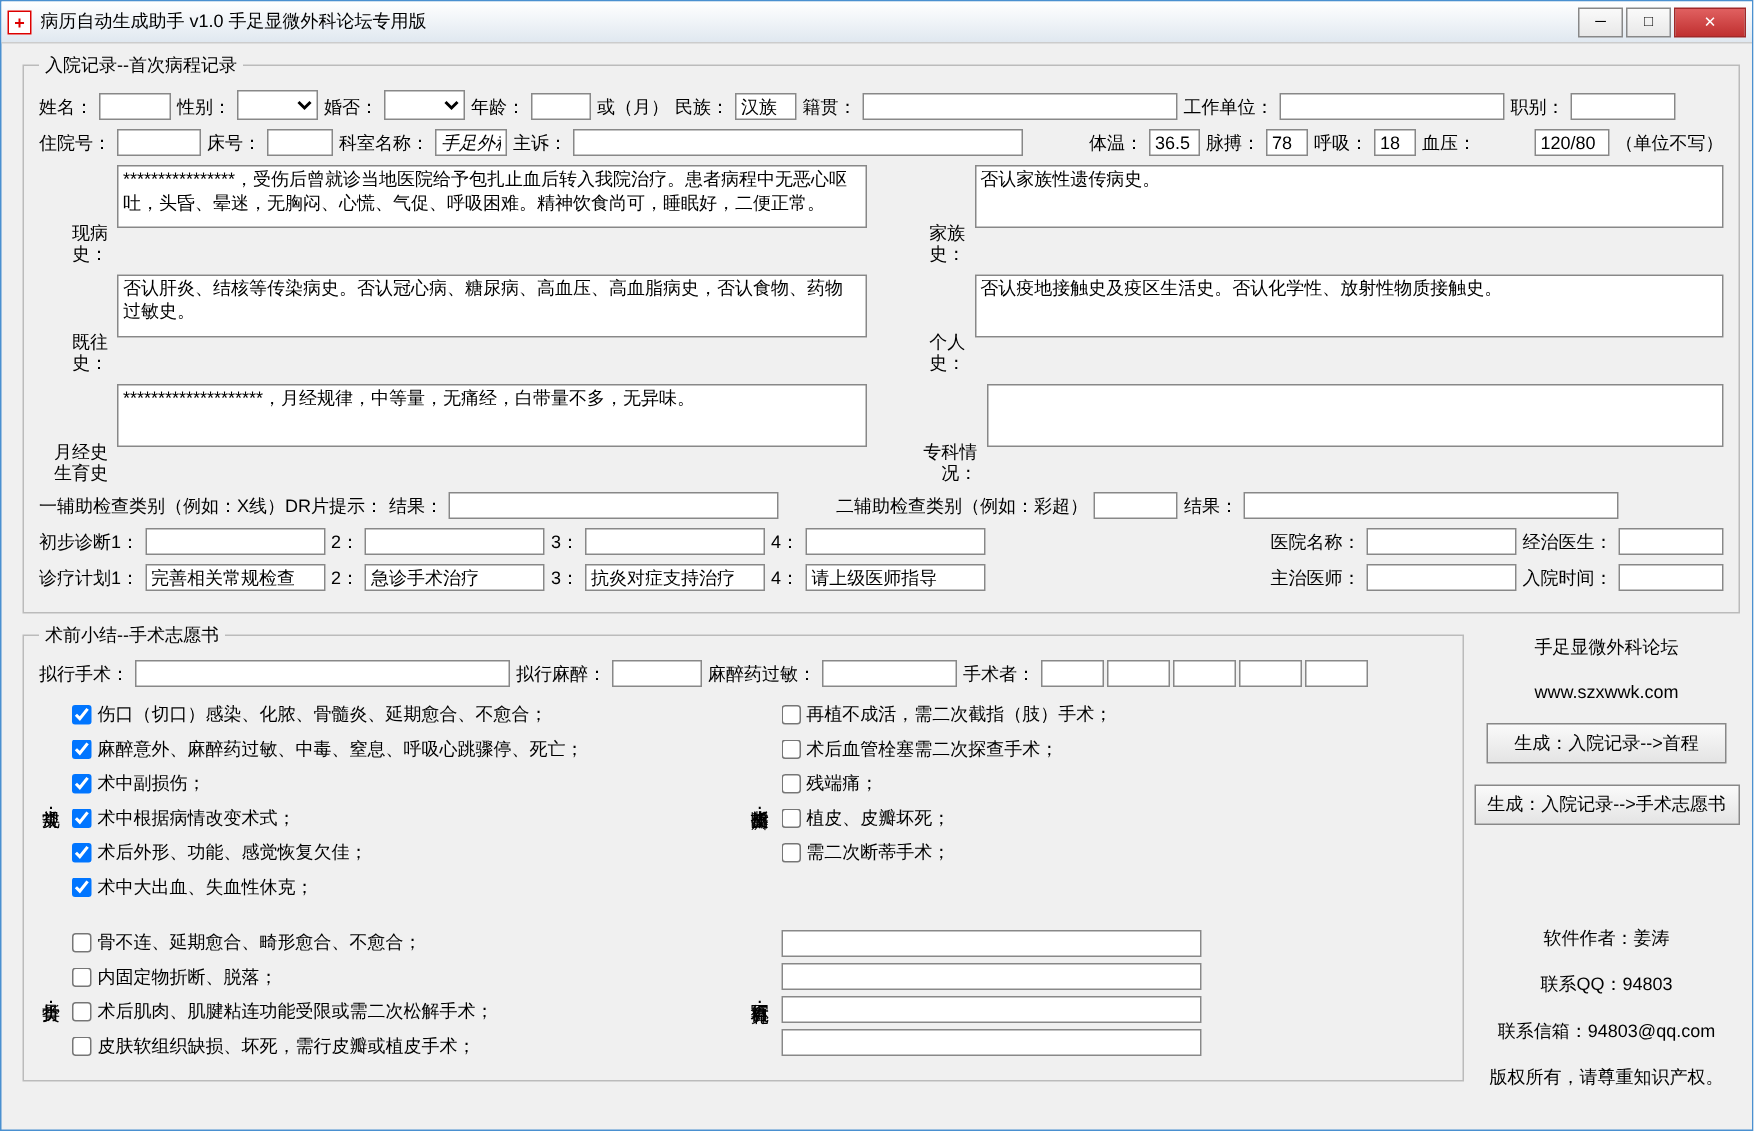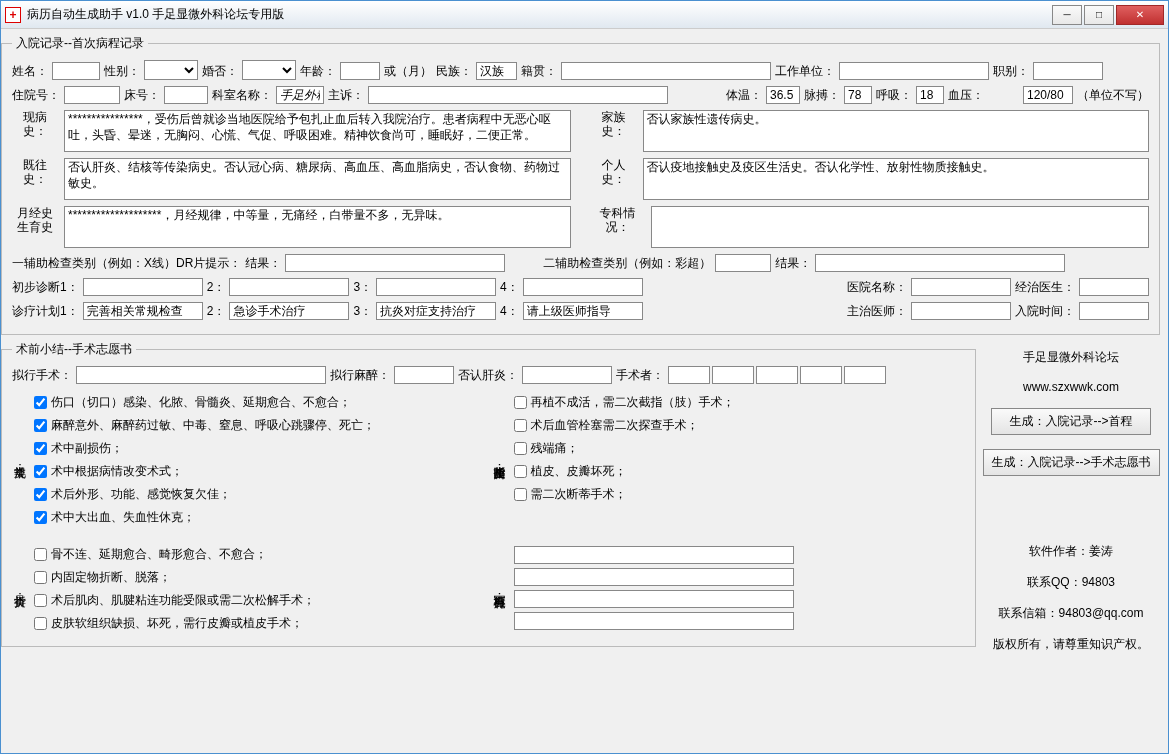--- a/index.html
+++ b/index.html
@@ -4,32 +4,32 @@
 <style>
 * { box-sizing: border-box; margin: 0; padding: 0; font-family: "Microsoft YaHei", SimSun, sans-serif; }
 body { background: #fff; font-size: 12px; color: #000; }
 .window { width: 1169px; height: 754px; background: #f0f0f0; border: 1px solid #4a90d0; display: flex; flex-direction: column; }
 .titlebar { height: 28px; background: linear-gradient(#fff, #e0e8f0); display: flex; align-items: center; padding: 0 4px; border-bottom: 1px solid #ccc; }
 .titlebar .icon { width: 16px; height: 16px; background: #fff; border: 1px solid #d00; display: flex; align-items: center; justify-content: center; color: #d00; font-weight: bold; font-size: 12px; margin-right: 6px; }
 .titlebar .title { flex: 1; font-size: 12px; }
 .titlebar .winbtns { display: flex; gap: 2px; }
 .titlebar .winbtn { width: 30px; height: 20px; border: 1px solid #888; background: linear-gradient(#fafafa,#e8e8e8); display: flex; align-items: center; justify-content: center; font-size: 10px; cursor: pointer; }
 .titlebar .winbtn.close { background: linear-gradient(#e06060,#c03030); color: #fff; width: 48px; border-color:#a02828; }
-.content { flex: 1; padding: 6px 8px 6px 0; overflow: hidden; }
+.content { flex: 1; padding: 6px 8px 6px 14px; overflow: hidden; }
 fieldset { border: 1px solid #bbb; padding: 8px 10px 8px 10px; margin-bottom: 6px; background:#f0f0f0; }
 legend { font-size: 12px; padding: 0 4px; }
 .row { display: flex; align-items: flex-end; gap: 4px; margin-bottom: 6px; flex-wrap: nowrap; }
 .lbl { white-space: nowrap; font-size: 12px; display: inline-flex; align-items: center; }
 input[type=text], select, textarea { border: 1px solid #888; background: #fff; font-size: 12px; padding: 1px 3px; height: 18px; }
 select { height: 20px; }
 textarea { height: 42px; resize: none; overflow-y: scroll; line-height: 1.3; }
 .two-col { display: flex; gap: 20px; }
 .col { flex: 1; display: flex; flex-direction: column; gap: 6px; }
 .histrow { display: flex; align-items: flex-start; gap: 6px; }
-.histrow .lbl { width: 46px; text-align: center; white-space: normal; line-height: 1.2; }
+.histrow .lbl { width: 46px; text-align: right; white-space: normal; line-height: 1.2; margin-top: 38px; }
 .histrow textarea { flex: 1; }
 .bottom { display: flex; gap: 6px; }
 .fs2 { flex: 1; }
 .sidepanel { width: 178px; display: flex; flex-direction: column; gap: 14px; align-items: center; padding-top: 8px; }
 .sidepanel .link { font-size: 12px; }
 .btn { border: 1px solid #888; background: linear-gradient(#fafafa,#e4e4e4); padding: 4px 8px; font-size: 12px; cursor: pointer; white-space: nowrap; min-width:160px; text-align:center; }
 .chk { display: flex; align-items: center; gap: 4px; font-size: 12px; margin-bottom: 6px; }
 .chk input { margin: 0; }
 .vlabel { writing-mode: vertical-rl; text-orientation: upright; font-size: 12px; width: 16px; text-align:center; }
 .chkblock { display: flex; gap: 6px; }
@@ -174,21 +174,21 @@
 
     <div class="bottom">
       <fieldset class="fs2">
         <legend>术前小结--手术志愿书</legend>
 
         <div class="row">
           <span class="lbl">拟行手术：</span>
           <input type="text" style="width: 250px;">
           <span class="lbl">拟行麻醉：</span>
           <input type="text" style="width: 60px;">
-          <span class="lbl">否认肝炎：</span>
+          <span class="lbl">麻醉药过敏：</span>
           <input type="text" style="width: 90px;">
           <span class="lbl">手术者：</span>
           <div class="small-inputs">
             <input type="text" style="">
             <input type="text" style="">
             <input type="text" style="">
             <input type="text" style="">
             <input type="text" style="">
           </div>
         </div>

